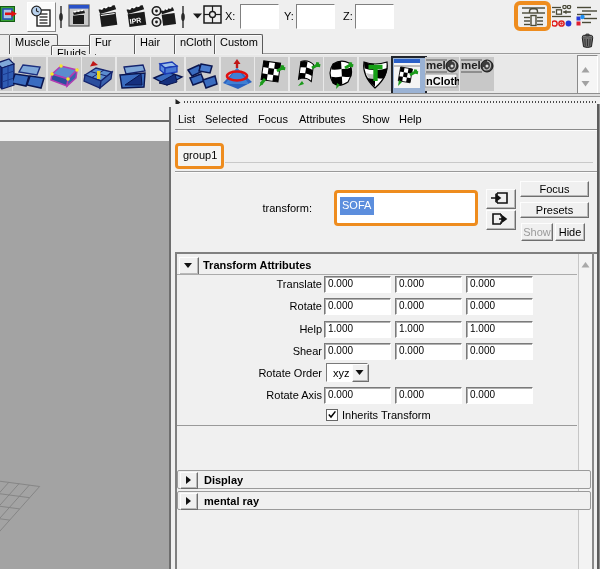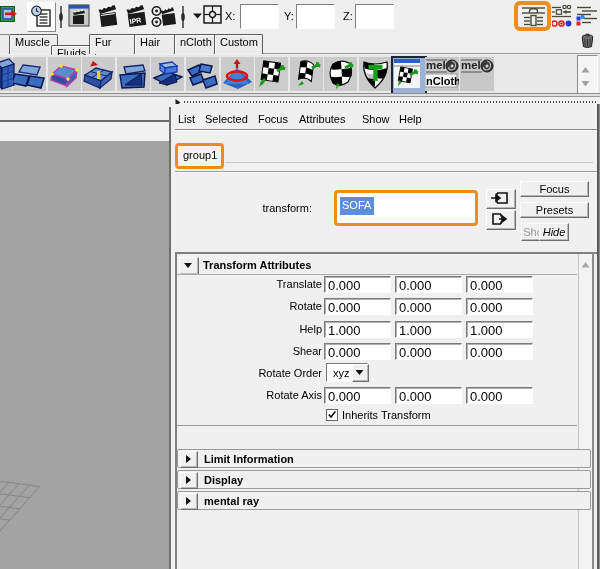--- a/index.html
+++ b/index.html
@@ -9,21 +9,21 @@
   .t11{font-size:11px;color:#000;}
   .sunken{border-top:1px solid #808080;border-left:1px solid #808080;
           border-bottom:1px solid #ffffff;border-right:1px solid #ffffff;background:#fff;}
   .btn{border:1px solid;border-color:#fdfdfd #6e6e6e #6e6e6e #fdfdfd;background:#f0f0f0;
        box-shadow:inset -1px -1px 0 #b8b8b8;}
   .tab{top:2px;height:18px;background:#ececec;border:1px solid #5a5a5a;border-bottom:none;
        border-radius:2px 2px 0 0;text-align:left;padding:1px 0 0 5px;box-sizing:content-box;
        box-shadow:inset 1px 1px 0 #fbfbfb;}
   .cell{position:absolute;top:2px;width:33px;height:34px;background:#cbcbcb;}
   .lbl{left:57px;width:90px;text-align:right;}
-  .fld{width:67px;height:17px;box-sizing:border-box;background:#fff;font-size:13px;
+  .fld{width:67px;height:17px;box-sizing:border-box;background:#fff;font-size:10px;
        border:1px solid;border-color:#7a7a7a #fff #fff #7a7a7a;
        box-shadow:inset 1px 1px 0 #b0b0b0;padding:1px 0 0 3px;}
   .sect{left:2px;width:414px;height:19px;box-sizing:border-box;background:#f0f0f0;
         border:1px solid #9a9a9a;border-radius:2px;font-size:11px;}
   .sect b{position:absolute;left:26px;top:3px;}
   .arr{position:absolute;left:2px;top:1px;width:16px;height:15px;background:#f0f0f0;
        border:1px solid;border-color:#fdfdfd #6e6e6e #6e6e6e #fdfdfd;box-shadow:inset -1px -1px 0 #b8b8b8;}
   .arr:after{content:"";position:absolute;left:5px;top:3px;width:0;height:0;
        border-left:5px solid #111;border-top:4px solid transparent;border-bottom:4px solid transparent;}
 </style>
@@ -405,21 +405,21 @@
   <div class="abs btn" style="left:311px;top:106px;width:28px;height:18px;">
     <svg width="26" height="16" viewBox="0 0 26 16" style="display:block">
       <path d="M14 3 H6 V13 H14 M14 3 V5.5 M14 13 V10.5" fill="none" stroke="#111" stroke-width="1.6"></path>
       <path d="M12 8 L18 8 M15 5 L19 8 L15 11 Z" stroke="#111" stroke-width="1.6" fill="#111"></path>
     </svg>
   </div>
 
   <div class="abs btn t11" style="left:345px;top:77px;width:69px;height:16px;text-align:center;padding-top:1px;box-sizing:border-box;">Focus</div>
   <div class="abs btn t11" style="left:345px;top:98px;width:69px;height:16px;text-align:center;padding-top:1px;box-sizing:border-box;">Presets</div>
   <div class="abs btn t11" style="left:346px;top:119px;width:32px;height:18px;text-align:center;padding-top:2px;box-sizing:border-box;color:#9b9b9b;">Show</div>
-  <div class="abs btn t11" style="left:364px;top:119px;width:30px;height:18px;text-align:center;padding-top:2px;box-sizing:border-box;font-style:italic;">Hide</div>
+  <div class="abs btn t11" style="left:380px;top:119px;width:30px;height:18px;text-align:center;padding-top:2px;box-sizing:border-box;">Hide</div>
 
   <div class="abs" style="left:0px;top:148px;width:422px;height:317px;background:#f0f0f0;
        border-top:2px solid #808080;border-left:2px solid #808080;box-sizing:border-box;"></div>
 
   <div class="abs" style="left:403px;top:150px;width:14px;height:315px;background:#f3f3f3;border-left:1px solid #c6c6c6;"></div>
   <svg class="abs" style="left:405px;top:156px" width="11" height="10" viewBox="0 0 11 10">
       <path d="M5.5 2 L9.5 7.5 L1.5 7.5 Z" fill="#a9a9a9"></path>
     </svg>
   <div class="abs" style="left:417px;top:148px;width:2px;height:317px;background:#8a8a8a;"></div>
 
@@ -463,24 +463,20 @@
 
   <div class="abs" style="left:151px;top:305px;width:12px;height:12px;background:#fff;border:1px solid #666;box-sizing:border-box;">
     <svg width="10" height="10" viewBox="0 0 10 10" style="display:block">
         <path d="M1.8 4.6 L4 7 L8.4 1.4" fill="none" stroke="#000" stroke-width="1.5"></path>
       </svg>
   </div>
   <div class="abs t11" style="left:167px;top:305px;">Inherits Transform</div>
 
   <div class="abs" style="left:2px;top:321px;width:400px;height:1px;background:#9a9a9a;"></div>
 
-  <div class="abs sect" style="top:345px;">
-      <span class="arr"></span>
-      <b>Limit Information</b>
-    </div>
   <div class="abs sect" style="top:366px;">
       <span class="arr"></span>
       <b>Display</b>
     </div>
   <div class="abs sect" style="top:387px;">
       <span class="arr"></span>
       <b>mental ray</b>
     </div>
 </div>
 

